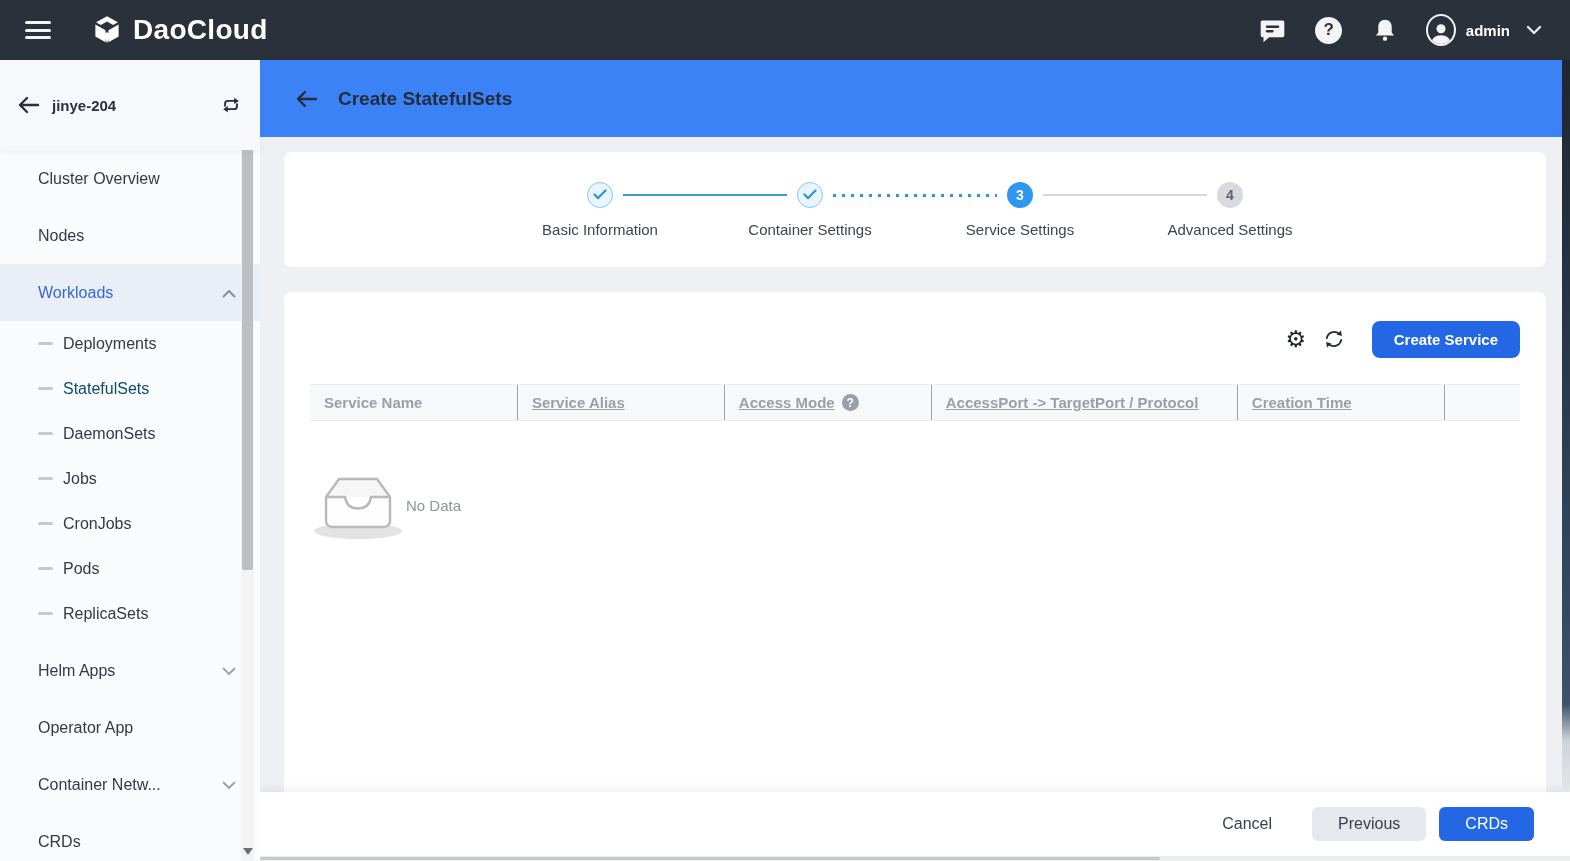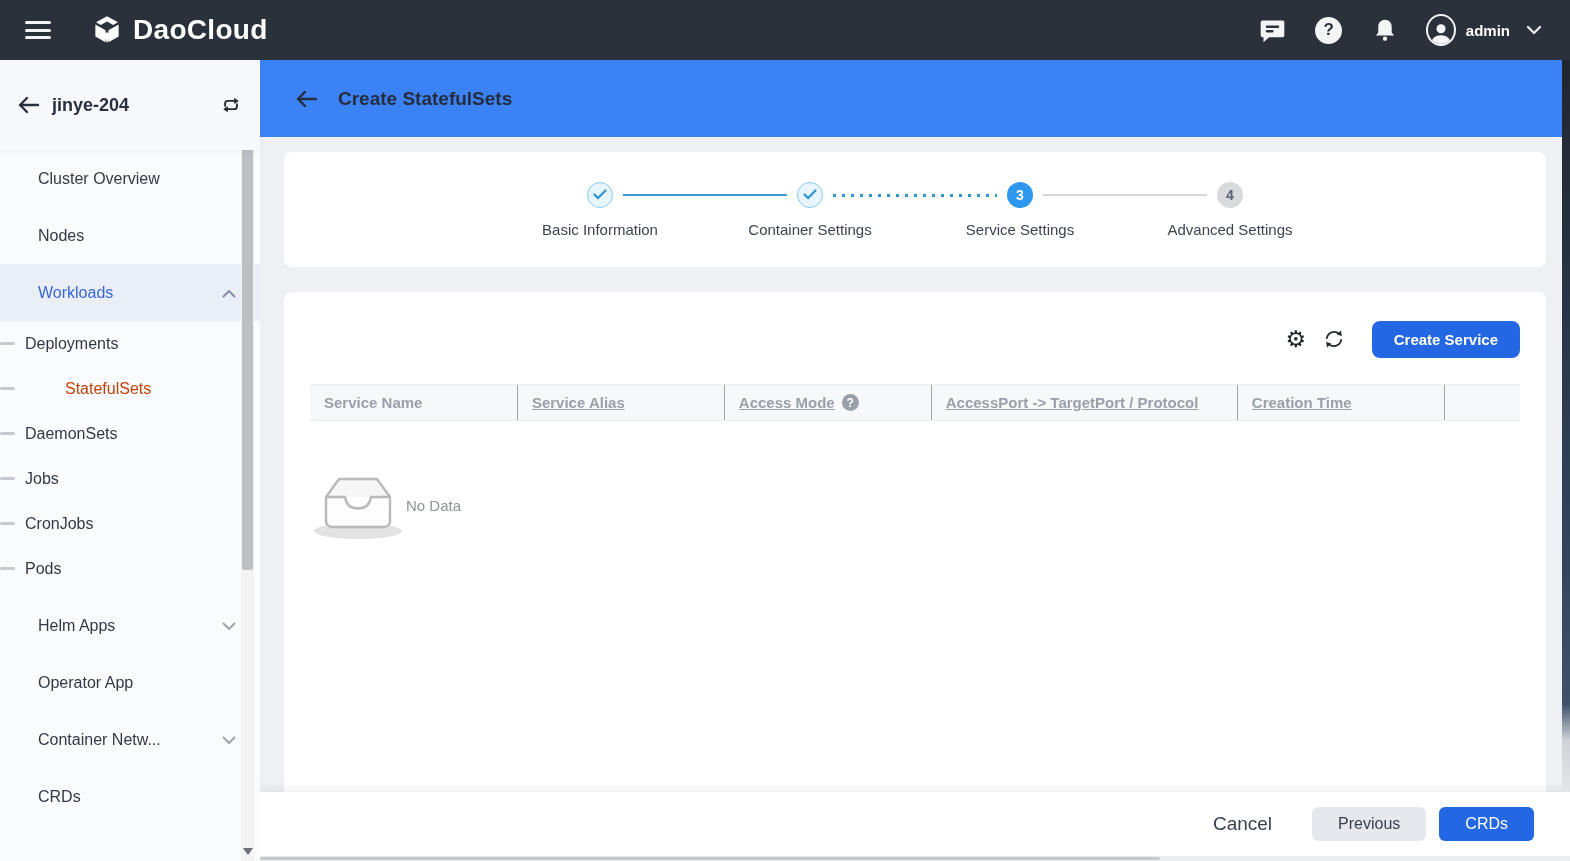--- a/index.html
+++ b/index.html
@@ -23,31 +23,31 @@
   .avatar-wrap { width:32px; height:32px; border-radius:50%; border:2px solid #f2f4f6;
                  display:flex; align-items:flex-end; justify-content:center; overflow:hidden; }
   .user-name { color:#ffffff; font-size:15px; font-weight:600; margin-left:10px; cursor:pointer; }
   .tb-chev { margin-left:16px; cursor:pointer; }
 
   
   .sidebar { position:absolute; left:0; top:60px; width:260px; height:801px; background:#fafbfd; z-index:20; }
   .sb-header { height:90px; display:flex; align-items:center; padding:0 18px;
                box-shadow:0 3px 5px rgba(40,50,70,.05); position:relative; z-index:2; background:#f7f8fb; }
   .sb-back { cursor:pointer; display:flex; }
-  .sb-cluster { font-size:18px; font-weight:600; color:#2a3040; margin-left:12px; }
+  .sb-cluster { font-size:15px; font-weight:600; color:#2a3040; margin-left:12px; }
   .sb-switch { margin-left:auto; cursor:pointer; display:flex; }
   .sb-nav { position:absolute; top:90px; left:0; right:0; bottom:0; overflow:hidden; }
   .nav-item { height:57px; display:flex; align-items:center; padding:0 24px 0 38px;
               font-size:16px; color:#333947; cursor:pointer; }
   .nav-item .chev { margin-left:auto; }
   .nav-item.active { background:#e9eef7; color:#3767d6; }
-  .nav-sub { height:45px; display:flex; align-items:center; 
+  .nav-sub { height:45px; display:flex; align-items:center; padding-left:38px;
              font-size:16px; color:#333947; cursor:pointer; }
   .nav-sub .dash { width:15px; height:3px; border-radius:2px; background:#c6c9d0; margin-right:10px; }
-  .nav-sub.active { color:#c2410c;gap:40px; }
+  .nav-sub.active { color:#0c4a6e; }
   .subgroup { margin-bottom:6px; }
   .sb-scrollbar { position:absolute; top:0; bottom:0; right:6px; width:13px; background:#f3f3f4; }
   .sb-sb-up, .sb-sb-down { position:absolute; left:2px; width:0; height:0; border-left:5px solid transparent;
               border-right:5px solid transparent; cursor:pointer; }
   .sb-sb-up { top:6px; border-bottom:7px solid #9b9ea4; }
   .sb-sb-down { bottom:6px; border-top:7px solid #6b6e74; }
   .sb-thumb { position:absolute; left:1px; top:18px; width:11px; height:492px; background:#bdbfc3;
               border-radius:2px; cursor:pointer; }
 
   
@@ -95,21 +95,21 @@
              margin-left:7px; cursor:pointer; }
   .c1{width:17.1%}.c2{width:17.1%}.c3{width:17.1%}.c4{width:25.3%}.c5{width:17.1%}.c6{width:6.3%}
 
   .empty { display:flex; flex-direction:row; align-items:center; margin-top:38px; }
   .no-data-text { font-size:15px; color:#8f949c; margin-top:6px; }
 
   
   .footerbar { position:absolute; left:0; bottom:5px; width:1310px; height:64px; background:#ffffff;
                box-shadow:0 -3px 8px rgba(31,35,41,.07); display:flex; align-items:center;
                justify-content:flex-end; padding-right:36px; z-index:10; }
-  .cancel-btn { background:none; color:#3a404e; font-size:19px; margin-right:40px;text-align:right; }
+  .cancel-btn { background:none; color:#3a404e; font-size:16px; margin-right:40px;text-align:right; }
   .prev-btn { background:#e6e8ee; color:#3a404e; height:34px; padding:0 26px; border-radius:6px;
               font-size:16px; margin-right:13px; }
   .next-btn { height:34px; padding:0 26px; border-radius:6px; font-size:16px; }
 
   
   .v-scroll { position:absolute; right:0; top:0; width:8px; height:732px; z-index:40;
               background:linear-gradient(#21262e 0%, #273648 35%, #32475f 70%, #3e536b 88%, #cfd3d8 93%, #e4e6e9 100%); }
   .h-scroll { position:absolute; left:0; bottom:0; width:1310px; height:5px; background:#eceef0; }
   .h-thumb { position:absolute; left:0; top:1px; height:3px; width:900px; background:#c7c9cc; border-radius:2px; }
 
@@ -221,20 +221,24 @@
         <span>Jobs</span>
       </div>
       <div class="nav-sub">
         <span class="dash"></span>
         <span>CronJobs</span>
       </div>
       <div class="nav-sub">
         <span class="dash"></span>
         <span>Pods</span>
       </div>
+      <div class="nav-sub">
+        <span class="dash"></span>
+        <span>ReplicaSets</span>
+      </div>
     </div>
     <div class="nav-item">
       <span>Helm Apps</span>
       <span class="chev">
         <svg width="14" height="9" viewBox="0 0 14 9">
             <path d="M1.5 1.5L7 7l5.5-5.5" stroke="#9aa0ab" stroke-width="1.8" fill="none" stroke-linecap="round" stroke-linejoin="round"></path>
           </svg>
       </span>
     </div>
     <div class="nav-item">

